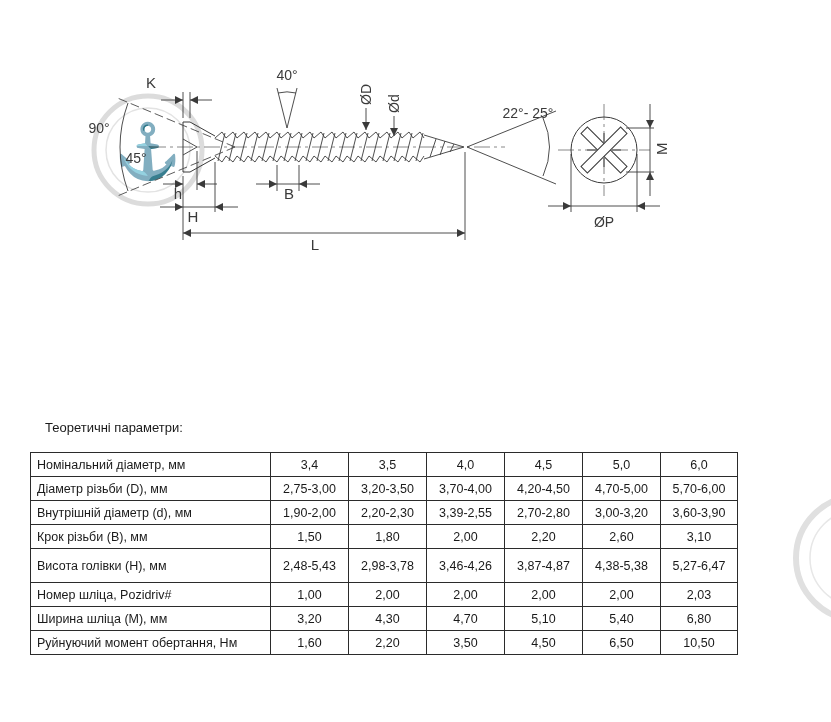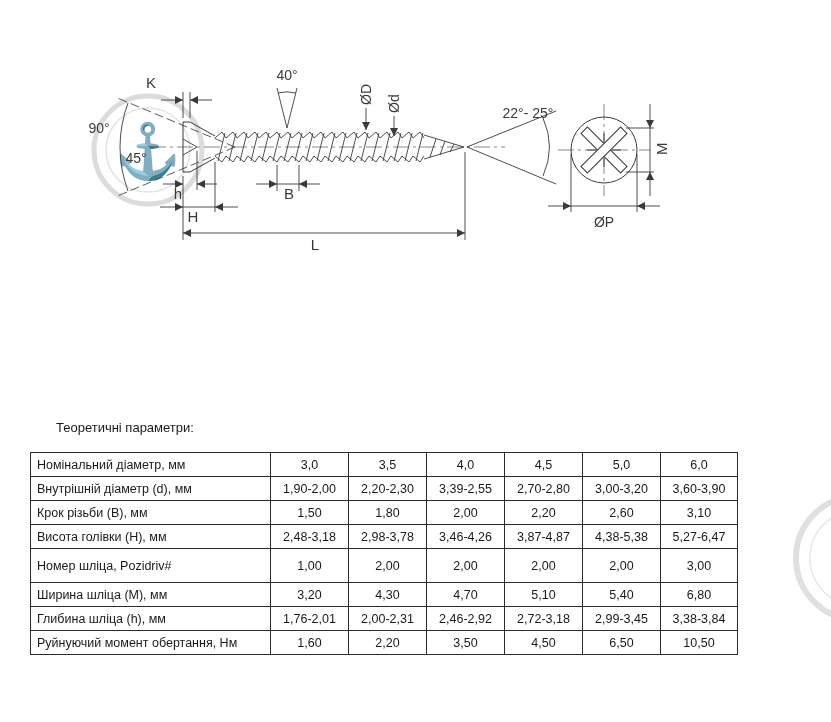--- a/index.html
+++ b/index.html
@@ -10,21 +10,21 @@
   .wm{position:absolute;z-index:0;}
   .diagram{position:absolute;left:0;top:0;z-index:1;}
   svg text{fill:#3a3a3a;font-family:"Liberation Sans",sans-serif;}
   .dimtext{font-size:15px;}
   .angtext{font-size:14px;}
   .stroke{stroke:#3a3a3a;stroke-width:1;fill:none;}
   .thin{stroke:#3a3a3a;stroke-width:0.9;fill:none;}
   .cline{stroke:#6a6a6a;stroke-width:0.8;fill:none;stroke-dasharray:16 4 3 4;}
   .dashl{stroke:#4a4a4a;stroke-width:0.9;fill:none;stroke-dasharray:9 4;}
   .title{
-    position:absolute;left:56px;top:420px;font-size:13px;z-index:1;
+    position:absolute;left:45px;top:420px;font-size:13px;z-index:1;
   }
   table.params{
     position:absolute;left:30px;top:452px;z-index:1;
     border-collapse:collapse;table-layout:fixed;width:707px;
     font-size:12.5px;
   }
   table.params td{
     border:1px solid #2b2b2b;height:21px;padding:1px 6px;
     overflow:hidden;white-space:nowrap;
   }
@@ -172,26 +172,35 @@
     <col style="width:78px">
       <col style="width:78px">
       <col style="width:78px">
     <col style="width:78px">
       <col style="width:78px">
       <col style="width:77px">
   </colgroup>
   <tbody>
       <tr>
         <td class="label-cell">Номінальний діаметр, мм</td>
-        <td class="value-cell">3,0</td>
+        <td class="value-cell">3,4</td>
         <td class="value-cell">3,5</td>
         <td class="value-cell">4,0</td>
         <td class="value-cell">4,5</td>
         <td class="value-cell">5,0</td>
         <td class="value-cell">6,0</td>
+      </tr>
+      <tr>
+        <td class="label-cell">Діаметр різьби (D), мм</td>
+        <td class="value-cell">2,75-3,00</td>
+        <td class="value-cell">3,20-3,50</td>
+        <td class="value-cell">3,70-4,00</td>
+        <td class="value-cell">4,20-4,50</td>
+        <td class="value-cell">4,70-5,00</td>
+        <td class="value-cell">5,70-6,00</td>
       </tr>
       <tr>
         <td class="label-cell">Внутрішній діаметр (d), мм</td>
         <td class="value-cell">1,90-2,00</td>
         <td class="value-cell">2,20-2,30</td>
         <td class="value-cell">3,39-2,55</td>
         <td class="value-cell">2,70-2,80</td>
         <td class="value-cell">3,00-3,20</td>
         <td class="value-cell">3,60-3,90</td>
       </tr>
@@ -199,55 +208,46 @@
         <td class="label-cell">Крок різьби (B), мм</td>
         <td class="value-cell">1,50</td>
         <td class="value-cell">1,80</td>
         <td class="value-cell">2,00</td>
         <td class="value-cell">2,20</td>
         <td class="value-cell">2,60</td>
         <td class="value-cell">3,10</td>
       </tr>
       <tr>
         <td class="label-cell">Висота голівки (H), мм</td>
-        <td class="value-cell">2,48-3,18</td>
+        <td class="value-cell">2,48-5,43</td>
         <td class="value-cell">2,98-3,78</td>
         <td class="value-cell">3,46-4,26</td>
         <td class="value-cell">3,87-4,87</td>
         <td class="value-cell">4,38-5,38</td>
         <td class="value-cell">5,27-6,47</td>
       </tr>
       <tr>
         <td class="label-cell">Номер шліца, Pozidriv#</td>
         <td class="value-cell">1,00</td>
         <td class="value-cell">2,00</td>
         <td class="value-cell">2,00</td>
         <td class="value-cell">2,00</td>
         <td class="value-cell">2,00</td>
-        <td class="value-cell">3,00</td>
+        <td class="value-cell">2,03</td>
       </tr>
       <tr>
         <td class="label-cell">Ширина шліца (M), мм</td>
         <td class="value-cell">3,20</td>
         <td class="value-cell">4,30</td>
         <td class="value-cell">4,70</td>
         <td class="value-cell">5,10</td>
         <td class="value-cell">5,40</td>
         <td class="value-cell">6,80</td>
       </tr>
       <tr>
-        <td class="label-cell">Глибина шліца (h), мм</td>
-        <td class="value-cell">1,76-2,01</td>
-        <td class="value-cell">2,00-2,31</td>
-        <td class="value-cell">2,46-2,92</td>
-        <td class="value-cell">2,72-3,18</td>
-        <td class="value-cell">2,99-3,45</td>
-        <td class="value-cell">3,38-3,84</td>
-      </tr>
-      <tr>
         <td class="label-cell">Руйнуючий момент обертання, Нм</td>
         <td class="value-cell">1,60</td>
         <td class="value-cell">2,20</td>
         <td class="value-cell">3,50</td>
         <td class="value-cell">4,50</td>
         <td class="value-cell">6,50</td>
         <td class="value-cell">10,50</td>
       </tr>
     </tbody>
 </table>

